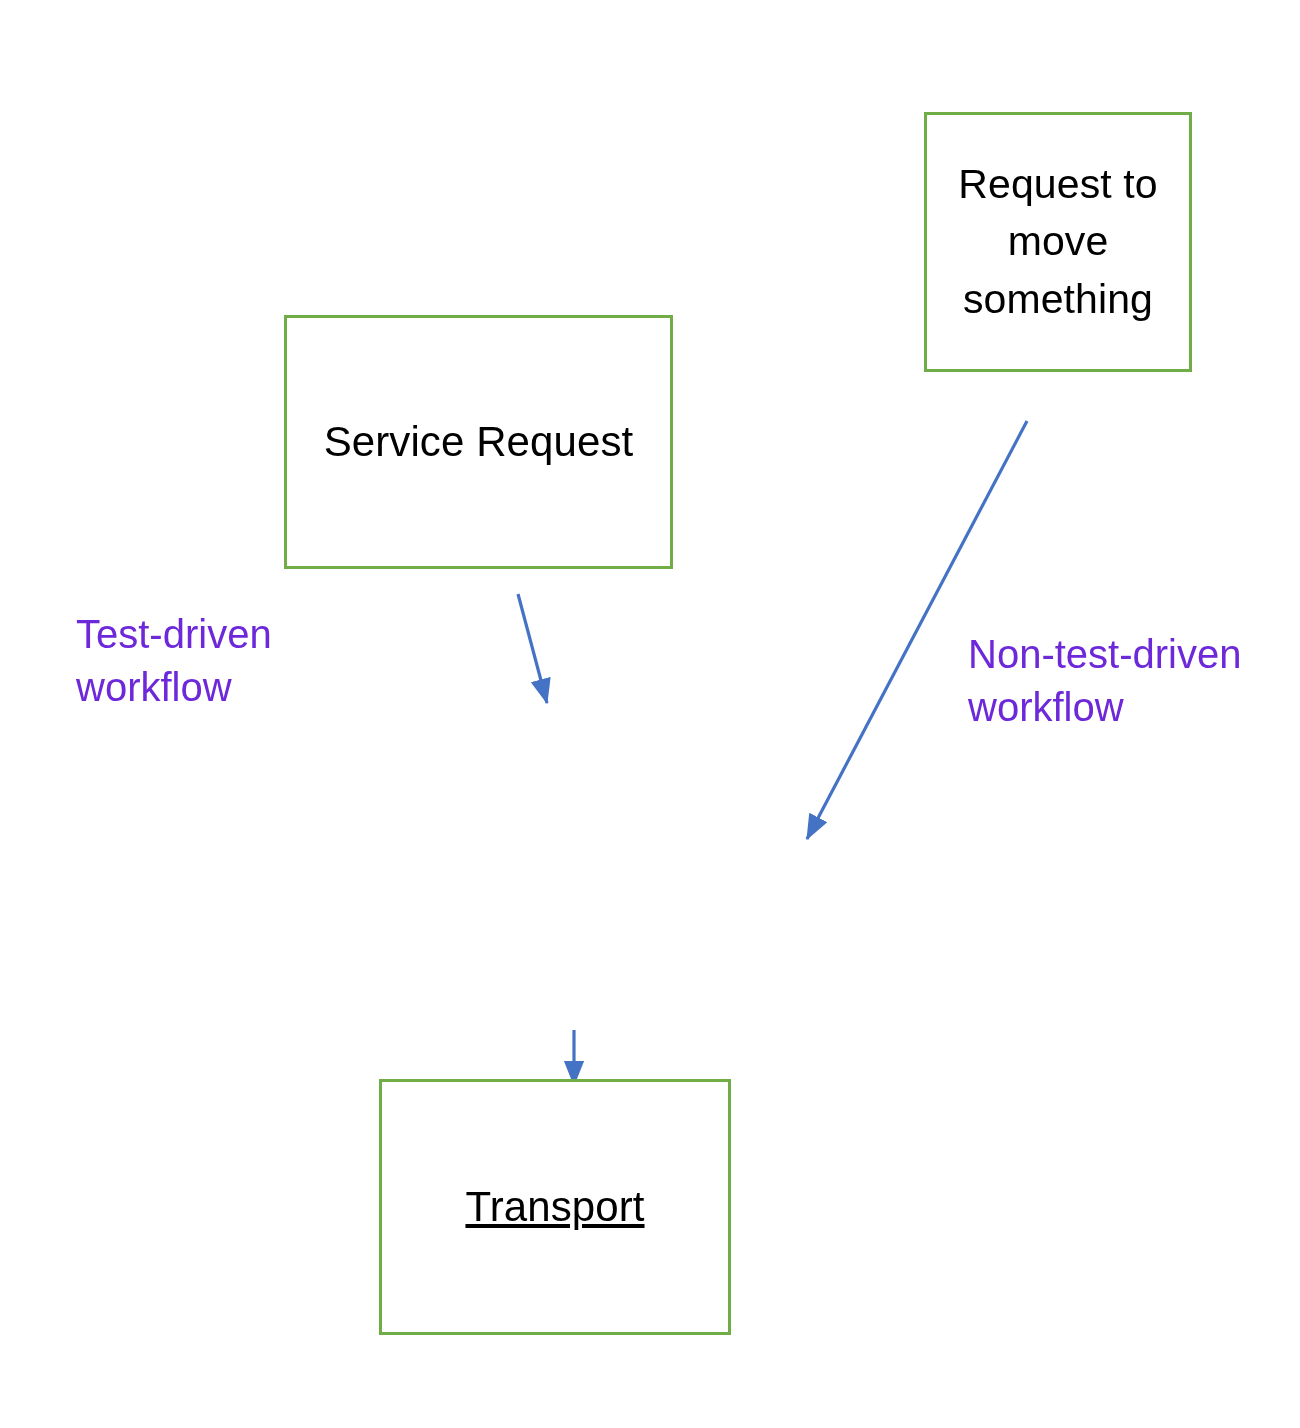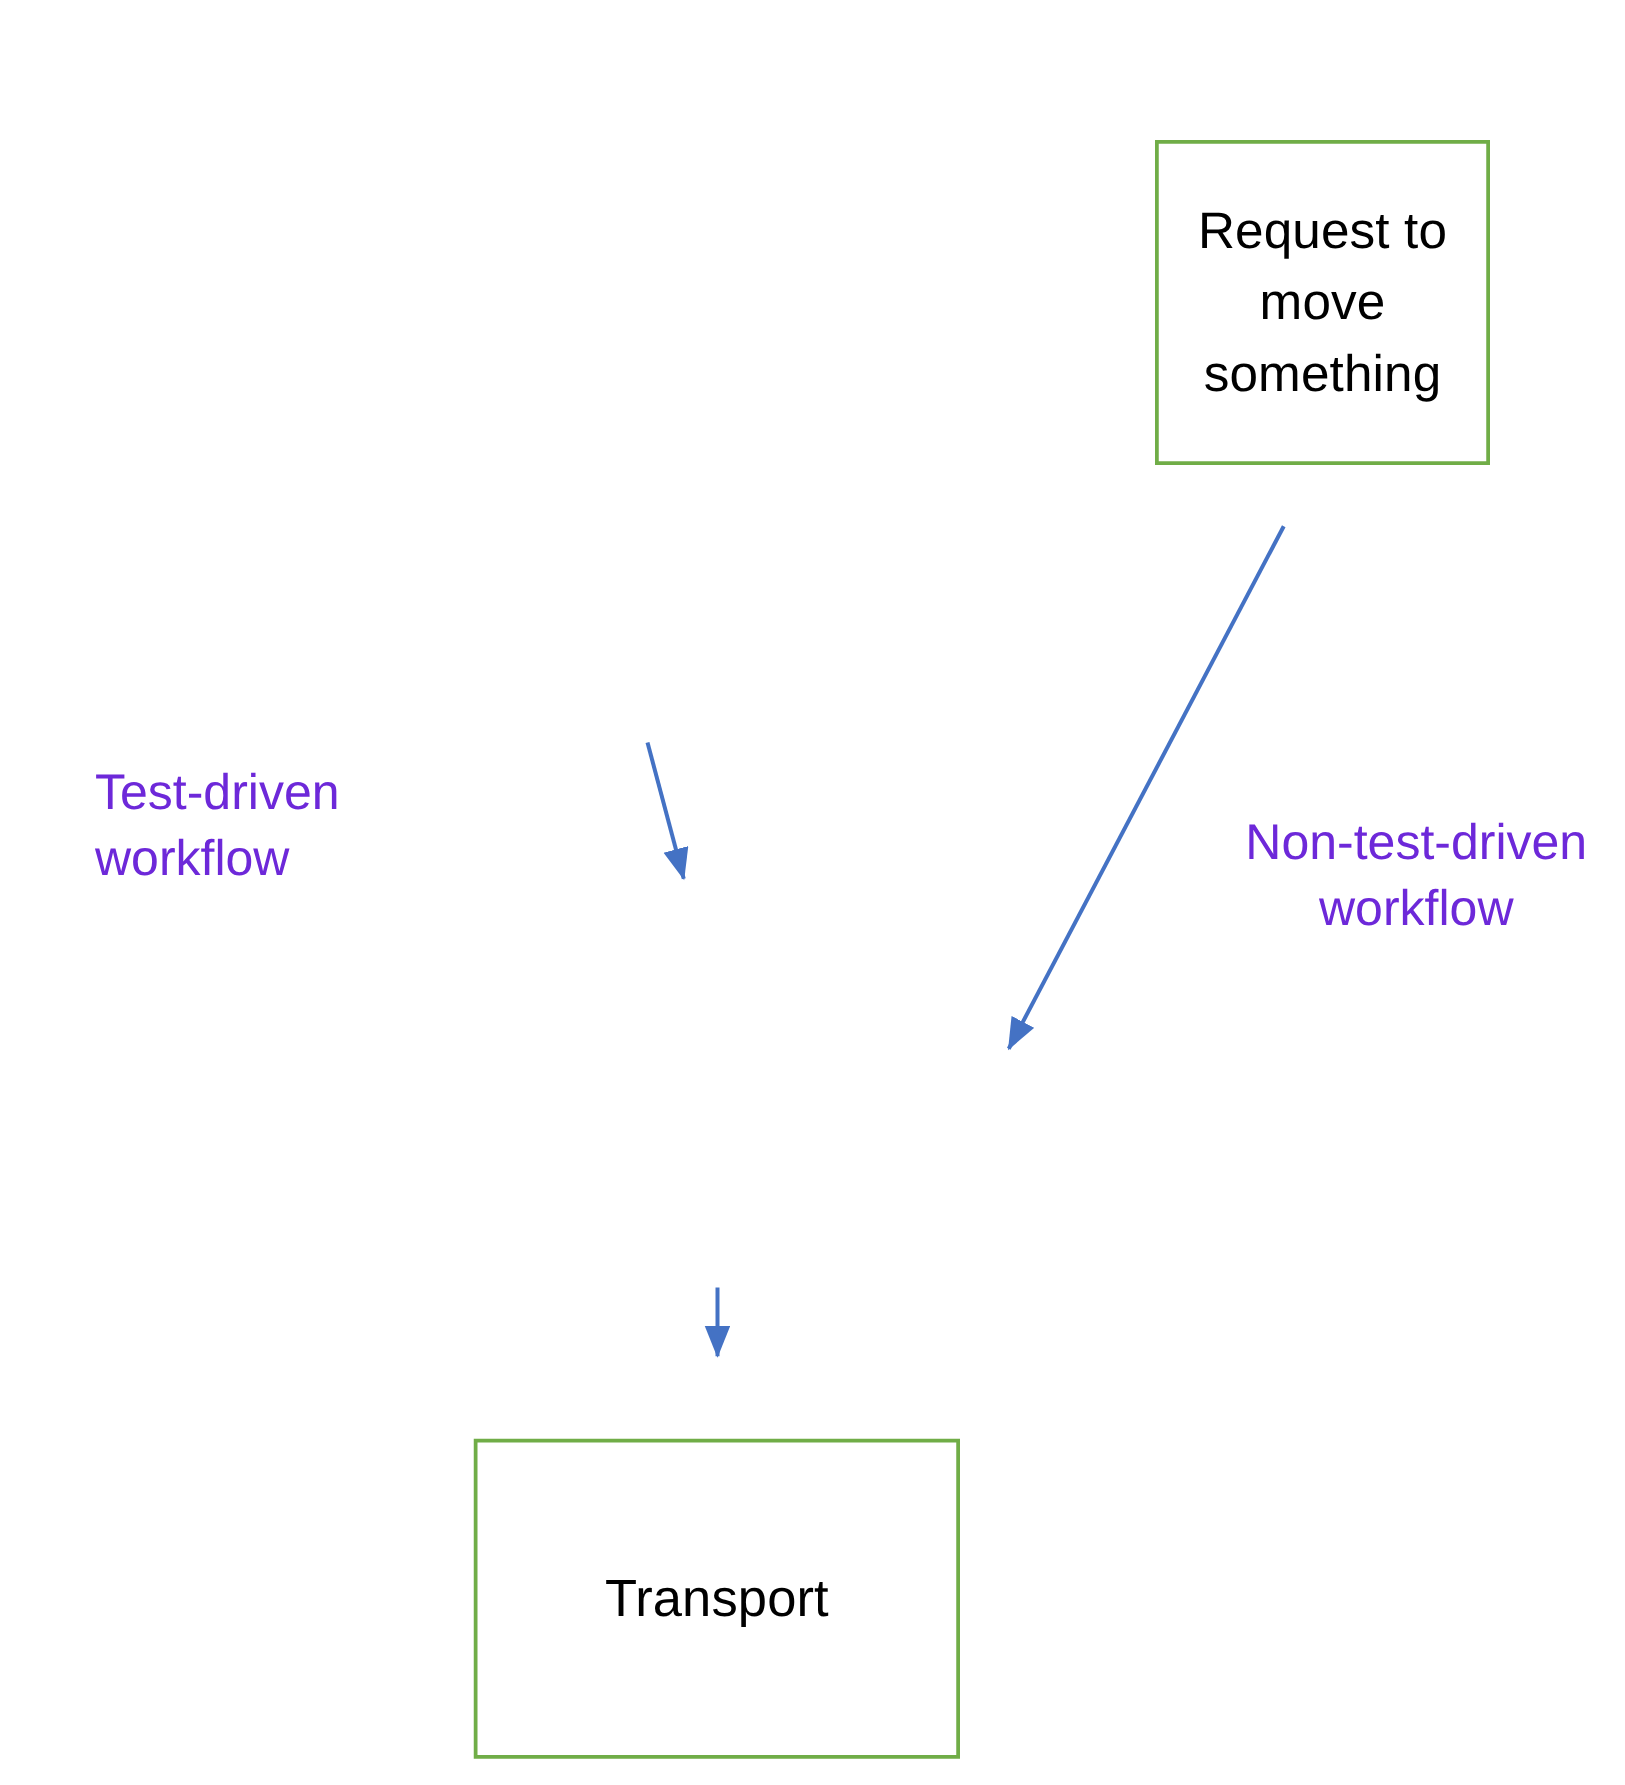--- a/index.html
+++ b/index.html
@@ -53,27 +53,27 @@
     top: 0;
     width: 1300px;
     height: 1428px;
     pointer-events: none;
   }
 
   
   #node-request-move { left: 924px;  top: 112px;  width: 268px; height: 260px; }
   #node-service-request { left: 284px; top: 315px; width: 389px; height: 254px; }
   #node-task { left: 379px; top: 748px; width: 389px; height: 258px; }
-  #node-transport { left: 379px; top: 1151px; width: 389px; height: 256px; }
+  #node-transport { left: 379px; top: 1079px; width: 352px; height: 256px; text-decoration: underline; }
 
   #node-request-move .node-label { font-size: 41px; line-height: 1.40; }
 
   
   #label-test-driven { left: 76px;  top: 608px;  width: 330px; text-align: left; }
-  #label-non-test-driven { left: 968px; top: 628px; width: 330px; text-align: center; margin-top: 20px; }
+  #label-non-test-driven { left: 968px; top: 628px; width: 330px; text-align: left; }
 </style>
 </head>
 <body>
 
 <div id="canvas">
 
   <svg id="edges" viewBox="0 0 1300 1428" width="1300" height="1428" xmlns="http://www.w3.org/2000/svg">
     <defs>
       <marker id="arrowhead-blue" markerWidth="9" markerHeight="9" refX="7.6" refY="3.2" orient="auto" markerUnits="strokeWidth">
         <path d="M0,0 L8,3.2 L0,6.4 Z" fill="#4472C4"></path>
@@ -92,20 +92,23 @@
       <line x1="574" y1="1030" x2="574" y2="1085" stroke="#4472C4" stroke-width="3.2" marker-end="url(#arrowhead-blue)"></line>
     </g>
   </svg>
 
   <div class="node" id="node-request-move">
     <span class="node-label">Request to
 move
 something</span>
   </div>
 
+  <div class="node" id="node-service-request">
+    <span class="node-label">Service Request</span>
+  </div>
 
 
   <div class="node" id="node-transport">
     <span class="node-label">Transport</span>
   </div>
 
   <div class="free-label" id="label-test-driven">Test-driven
 workflow</div>
 
   <div class="free-label" id="label-non-test-driven">Non-test-driven

